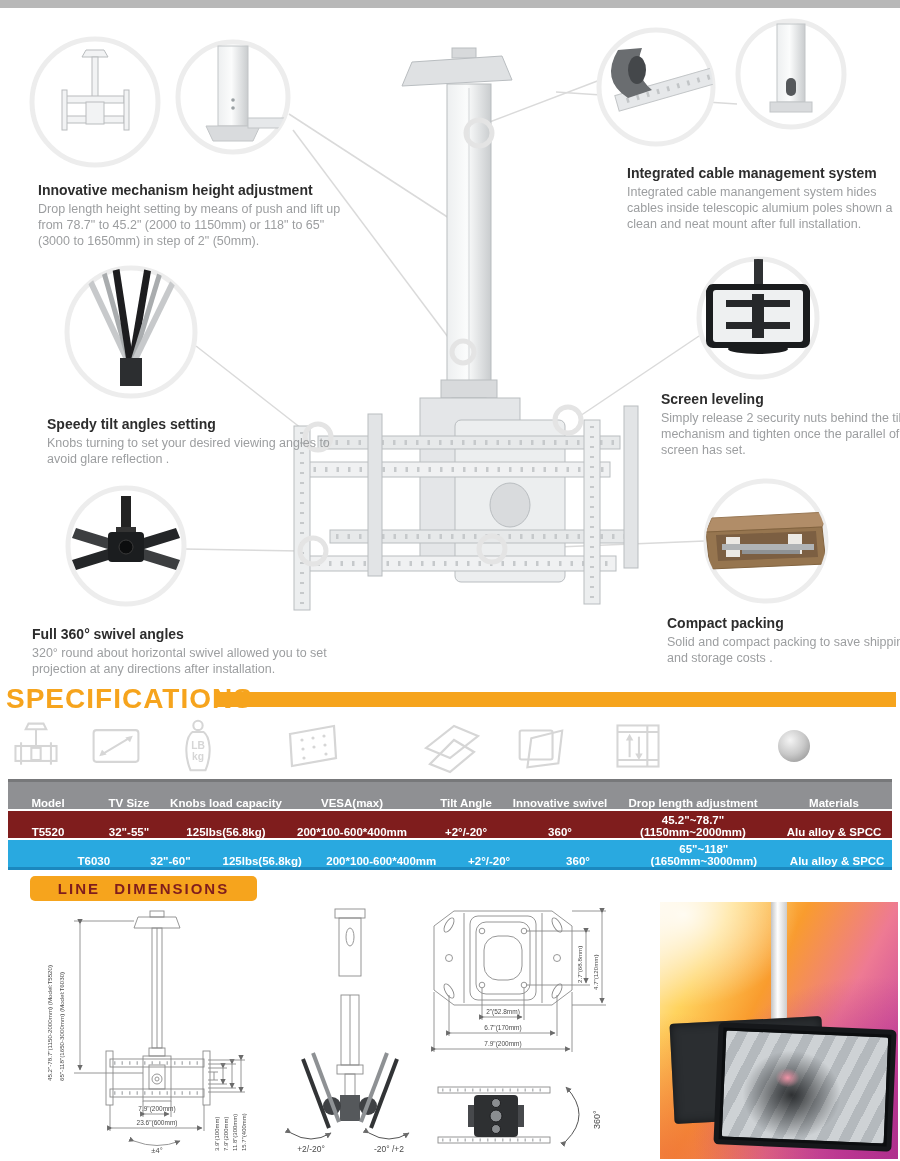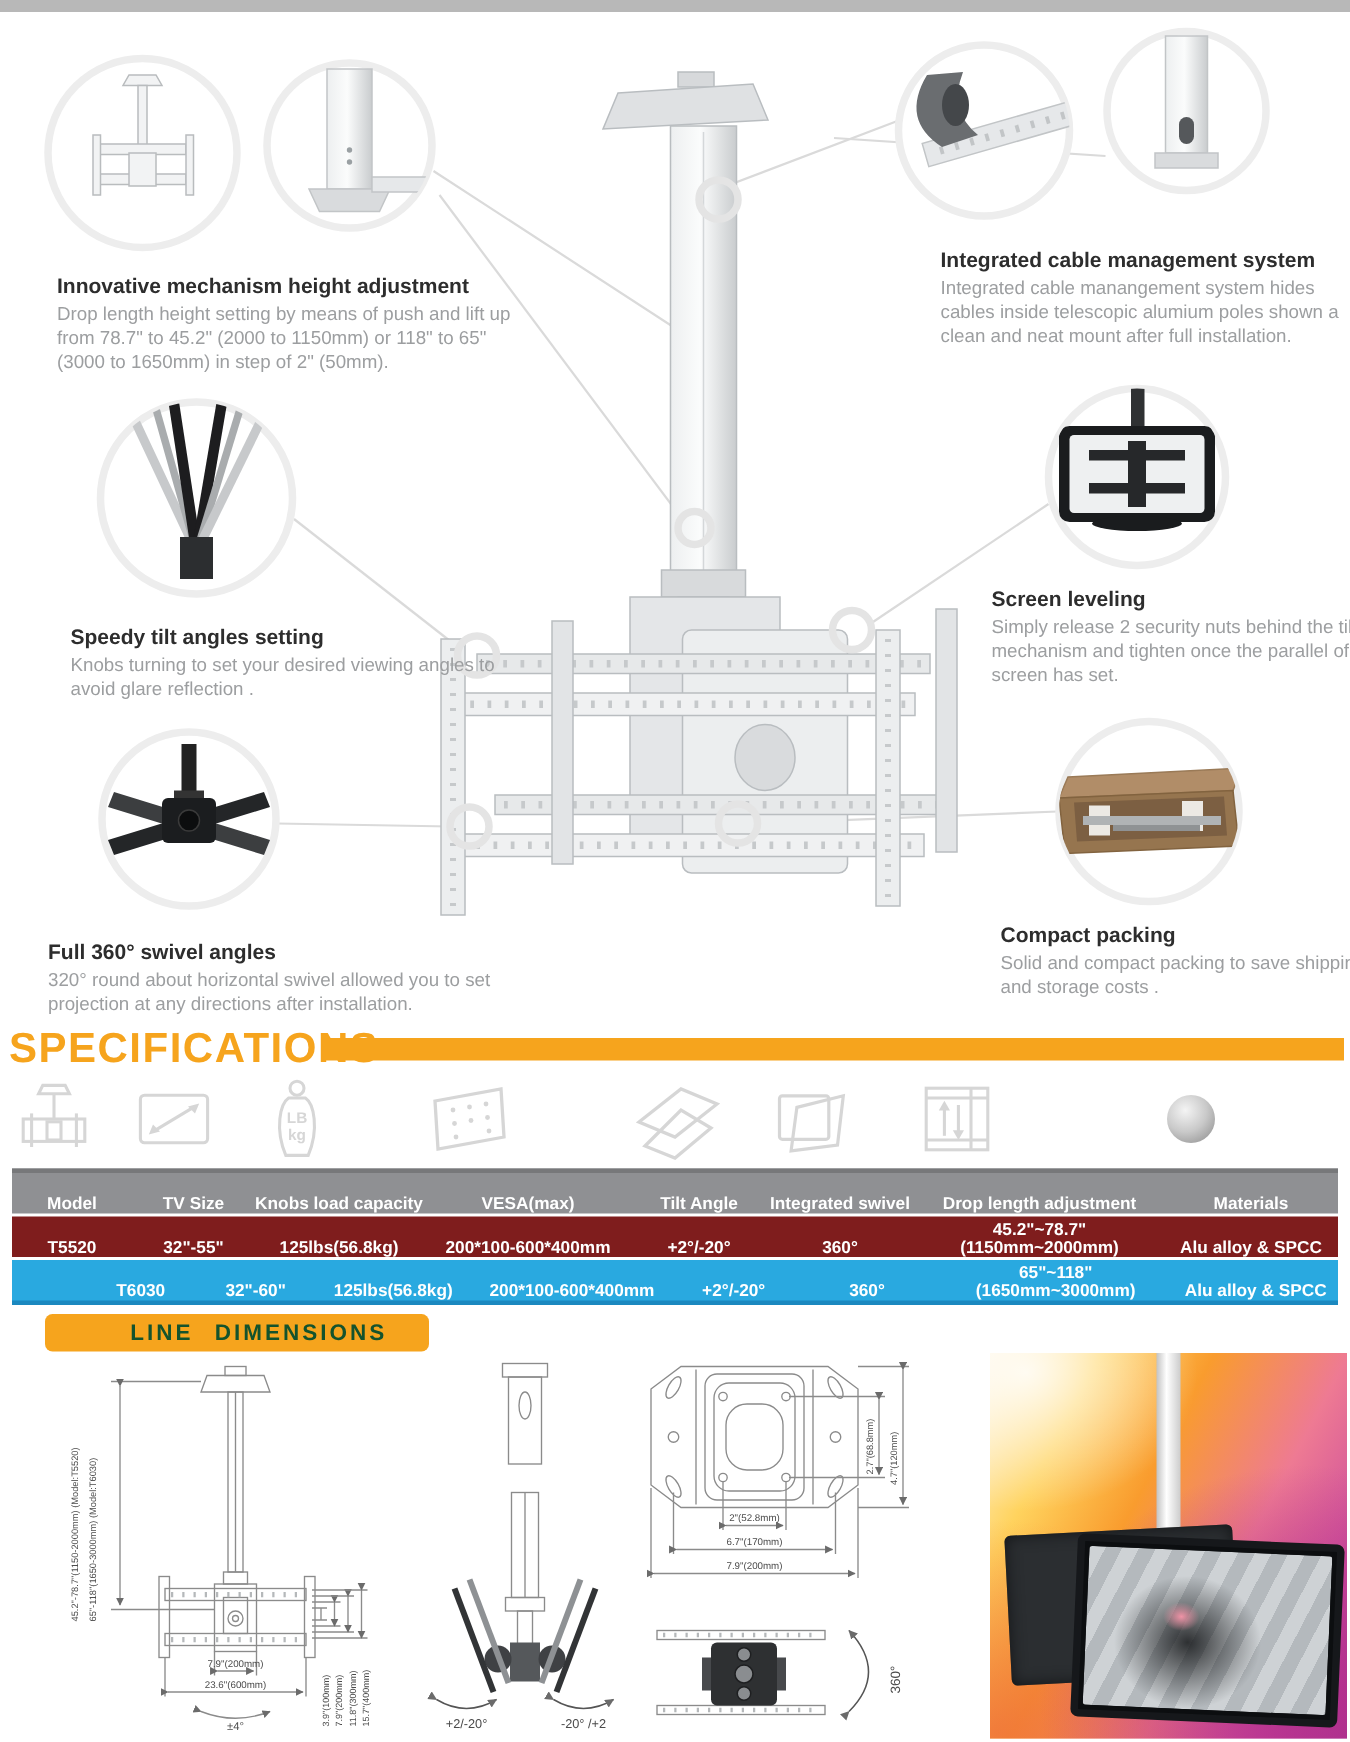--- a/index.html
+++ b/index.html
@@ -20,22 +20,22 @@
   .spec-table{left:8px;top:779px;width:884px;}
   .trow{display:flex;align-items:flex-end;height:27px;margin-bottom:2px;}
   .thead{background:#8f9093;border-top:3px solid #77787a;}
   .row-0{background:#7f1d1d;}
   .row-1{background:#29a9e0;border-bottom:3px solid #1b88bf;padding-left:48px;}
   .cell{font-size:11.5px;font-weight:bold;color:#fff;text-align:center;}
   .c0{width:80px}.c1{width:82px}.c2{width:112px}.c3{width:140px}
   .c4{width:88px}.c5{width:100px}.c6{width:166px}.c7{width:116px}
   
   .line-dim-btn{left:30px;top:876px;width:227px;height:25px;background:#f6a41d;border-radius:5px;
-      color:#14532d;font-weight:bold;font-size:15px;letter-spacing:2px;word-spacing:8px;
-      display:flex;align-items:center;justify-content:center;padding-left:29px;}
+      color:#7f1d1d;font-weight:bold;font-size:15px;letter-spacing:2px;word-spacing:8px;
+      display:flex;align-items:center;justify-content:center;}
   
   .dim-svg text{font-family:"Liberation Sans",sans-serif;fill:#4b4b4b;}
   
   .photo{left:660px;top:902px;width:238px;height:257px;overflow:hidden;
     background:
       radial-gradient(120% 95% at 88% 88%, rgba(178,44,140,.85), rgba(178,44,140,0) 62%),
       radial-gradient(120% 100% at 2% 98%, rgba(238,110,60,.75), rgba(238,110,60,0) 55%),
       radial-gradient(80% 60% at 10% 5%, rgba(255,255,255,.85), rgba(255,255,255,0) 60%),
       linear-gradient(118deg,#fff3d8 0%,#ffd35e 20%,#f99c2e 40%,#ee7a93 64%,#cc4d9c 84%,#aa3a92 100%);}
   .photo-pole{position:absolute;left:111px;top:0;width:16px;height:120px;border-radius:0 0 3px 3px;
@@ -349,21 +349,21 @@
     </svg>
   </div>
 
   <div class="abs spec-table">
     <div class="trow thead">
       <div class="cell c0">Model</div>
       <div class="cell c1">TV Size</div>
       <div class="cell c2">Knobs load capacity</div>
       <div class="cell c3">VESA(max)</div>
       <div class="cell c4">Tilt Angle</div>
-      <div class="cell c5">Integrated swivel</div>
+      <div class="cell c5">Innovative swivel</div>
       <div class="cell c6">Drop length adjustment</div>
       <div class="cell c7">Materials</div>
     </div>
     <div class="trow row-0">
       <div class="cell c0">T5520</div>
       <div class="cell c1">32"-55"</div>
       <div class="cell c2">125lbs(56.8kg)</div>
       <div class="cell c3">200*100-600*400mm</div>
       <div class="cell c4">+2°/-20°</div>
       <div class="cell c5">360°</div>

